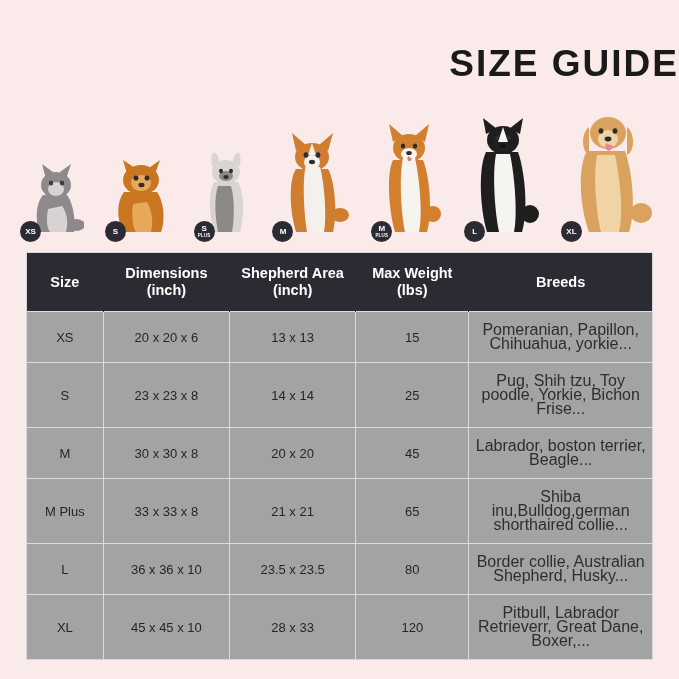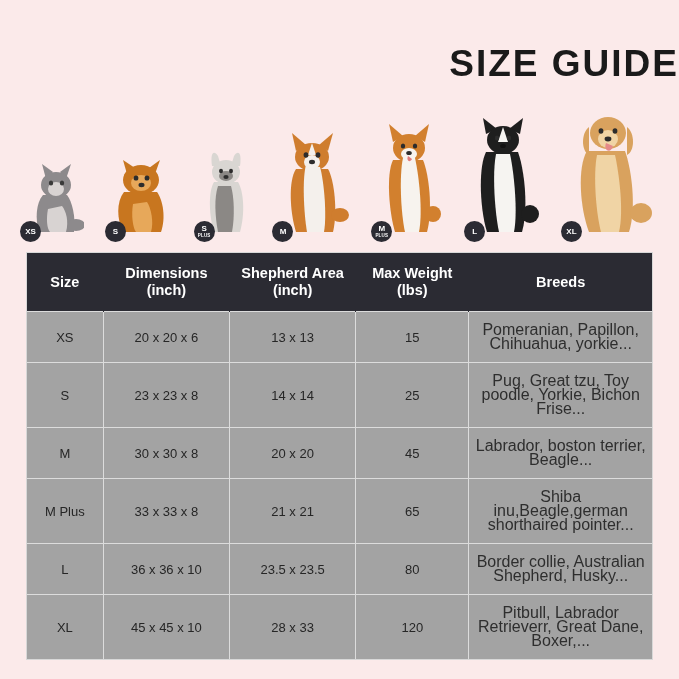--- a/index.html
+++ b/index.html
@@ -347,35 +347,35 @@
           <td>20 x 20 x 6</td>
           <td>13 x 13</td>
           <td>15</td>
           <td class="breeds">Pomeranian, Papillon, Chihuahua, yorkie...</td>
         </tr>
         <tr>
           <td>S</td>
           <td>23 x 23 x 8</td>
           <td>14 x 14</td>
           <td>25</td>
-          <td class="breeds">Pug, Great tzu, Toy poodle, Yorkie, Bichon Frise...</td>
+          <td class="breeds">Pug, Shih tzu, Toy poodle, Yorkie, Bichon Frise...</td>
         </tr>
         <tr>
           <td>M</td>
           <td>30 x 30 x 8</td>
           <td>20 x 20</td>
           <td>45</td>
           <td class="breeds">Labrador, boston terrier, Beagle...</td>
         </tr>
         <tr>
           <td>M Plus</td>
           <td>33 x 33 x 8</td>
           <td>21 x 21</td>
           <td>65</td>
-          <td class="breeds">Shiba inu,Beagle,german shorthaired pointer...</td>
+          <td class="breeds">Shiba inu,Bulldog,german shorthaired collie...</td>
         </tr>
         <tr>
           <td>L</td>
           <td>36 x 36 x 10</td>
           <td>23.5 x 23.5</td>
           <td>80</td>
           <td class="breeds">Border collie, Australian Shepherd, Husky...</td>
         </tr>
         <tr>
           <td>XL</td>

